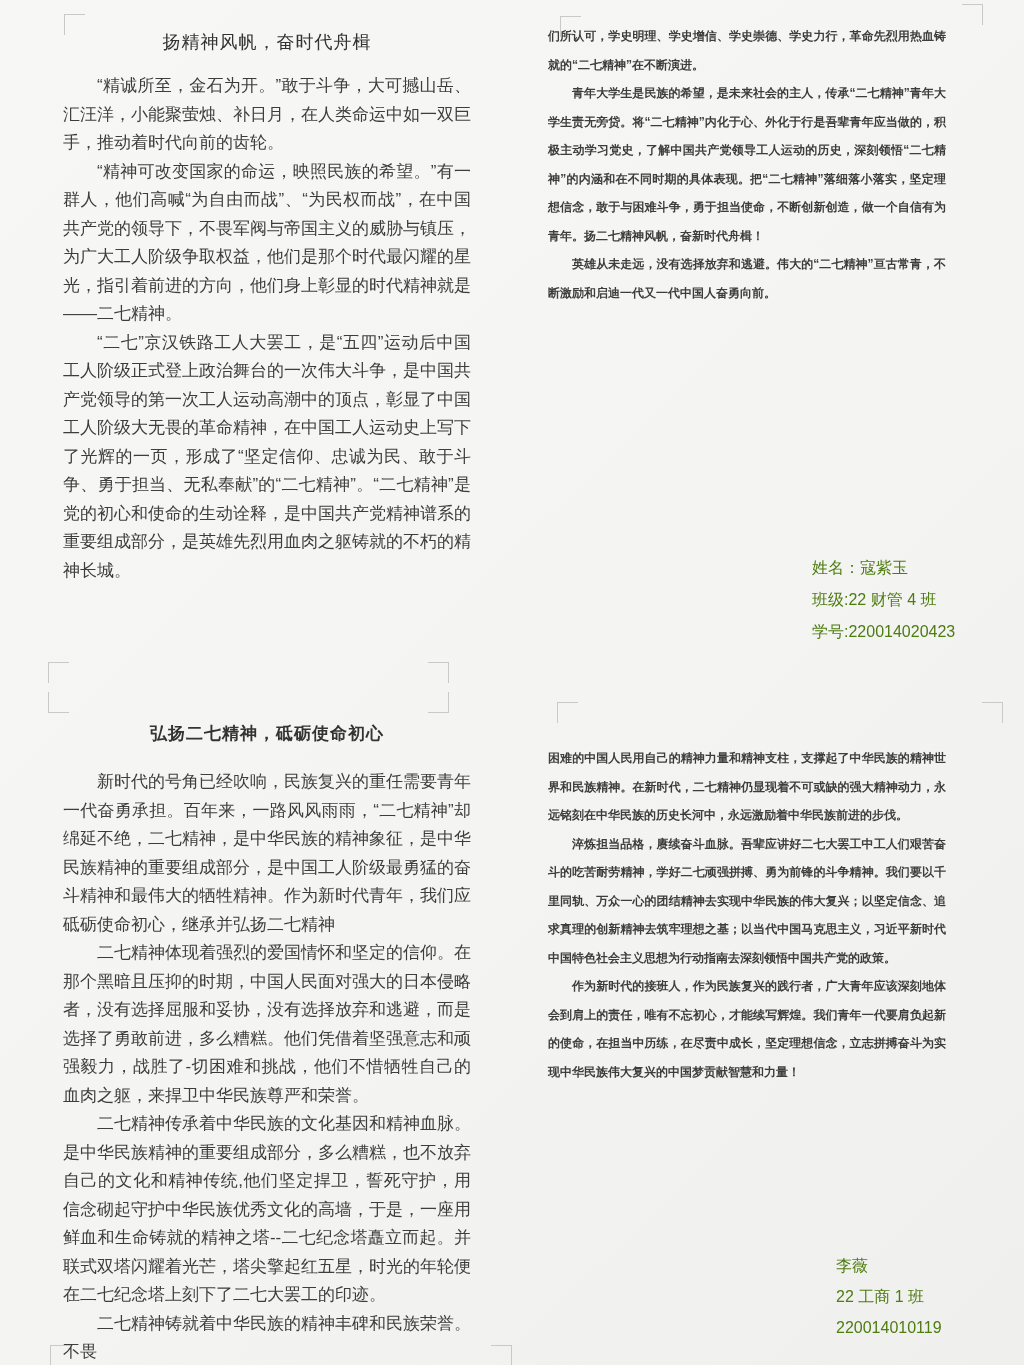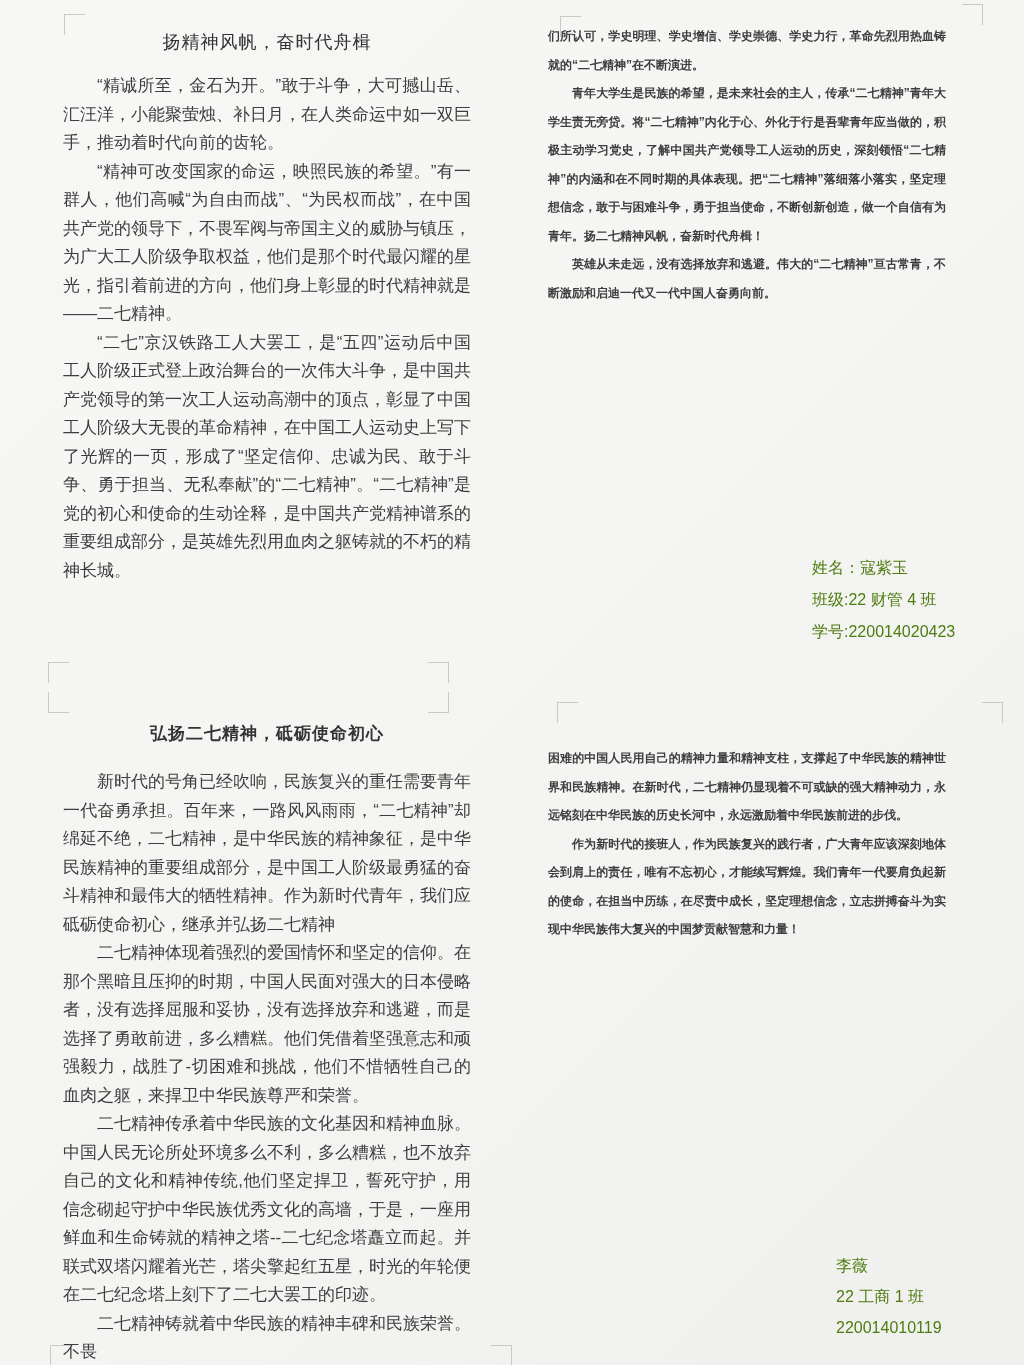--- a/index.html
+++ b/index.html
@@ -116,26 +116,27 @@
 <div class="signature signature-1">
   <div>姓名：寇紫玉</div>
   <div>班级:22 财管 4 班</div>
   <div>学号:220014020423</div>
 </div>
 
 <section class="block col-left essay2-col1">
   <h1 class="essay-title small">弘扬二七精神，砥砺使命初心</h1>
   <p class="indent">新时代的号角已经吹响，民族复兴的重任需要青年一代奋勇承担。百年来，一路风风雨雨，“二七精神”却绵延不绝，二七精神，是中华民族的精神象征，是中华民族精神的重要组成部分，是中国工人阶级最勇猛的奋斗精神和最伟大的牺牲精神。作为新时代青年，我们应砥砺使命初心，继承并弘扬二七精神</p>
   <p class="indent">二七精神体现着强烈的爱国情怀和坚定的信仰。在那个黑暗且压抑的时期，中国人民面对强大的日本侵略者，没有选择屈服和妥协，没有选择放弃和逃避，而是选择了勇敢前进，多么糟糕。他们凭借着坚强意志和顽强毅力，战胜了-切困难和挑战，他们不惜牺牲自己的血肉之躯，来捍卫中华民族尊严和荣誉。</p>
-  <p class="indent">二七精神传承着中华民族的文化基因和精神血脉。中国人民无论所处环境多么不利，多么糟糕，也不放弃自己的文化和精神传统,他们坚定捍卫，誓死守护，用信念砌起守护中华民族优秀文化的高墙，于是，一座用鲜血和生命铸就的精神之塔--二七纪念塔矗立而起。并联式双塔闪耀着光芒，塔尖擎起红五星，时光的年轮便在二七纪念塔上刻下了二七大罢工的印迹。</p>
+  <p class="indent">二七精神传承着中华民族的文化基因和精神血脉。是中华民族精神的重要组成部分，多么糟糕，也不放弃自己的文化和精神传统,他们坚定捍卫，誓死守护，用信念砌起守护中华民族优秀文化的高墙，于是，一座用鲜血和生命铸就的精神之塔--二七纪念塔矗立而起。并联式双塔闪耀着光芒，塔尖擎起红五星，时光的年轮便在二七纪念塔上刻下了二七大罢工的印迹。</p>
   <p class="indent">二七精神铸就着中华民族的精神丰碑和民族荣誉。不畏</p>
 </section>
 
 <section class="block col-right essay2-col2">
   <p>困难的中国人民用自己的精神力量和精神支柱，支撑起了中华民族的精神世界和民族精神。在新时代，二七精神仍显现着不可或缺的强大精神动力，永远铭刻在中华民族的历史长河中，永远激励着中华民族前进的步伐。</p>
+  <p class="indent">淬炼担当品格，赓续奋斗血脉。吾辈应讲好二七大罢工中工人们艰苦奋斗的吃苦耐劳精神，学好二七顽强拼搏、勇为前锋的斗争精神。我们要以千里同轨、万众一心的团结精神去实现中华民族的伟大复兴；以坚定信念、追求真理的创新精神去筑牢理想之基；以当代中国马克思主义，习近平新时代中国特色社会主义思想为行动指南去深刻领悟中国共产党的政策。</p>
   <p class="indent">作为新时代的接班人，作为民族复兴的践行者，广大青年应该深刻地体会到肩上的责任，唯有不忘初心，才能续写辉煌。我们青年一代要肩负起新的使命，在担当中历练，在尽责中成长，坚定理想信念，立志拼搏奋斗为实现中华民族伟大复兴的中国梦贡献智慧和力量！</p>
 </section>
 
 <div class="signature signature-2">
   <div>李薇</div>
   <div>22 工商 1 班</div>
   <div>220014010119</div>
 </div>
 
 </body></html>

